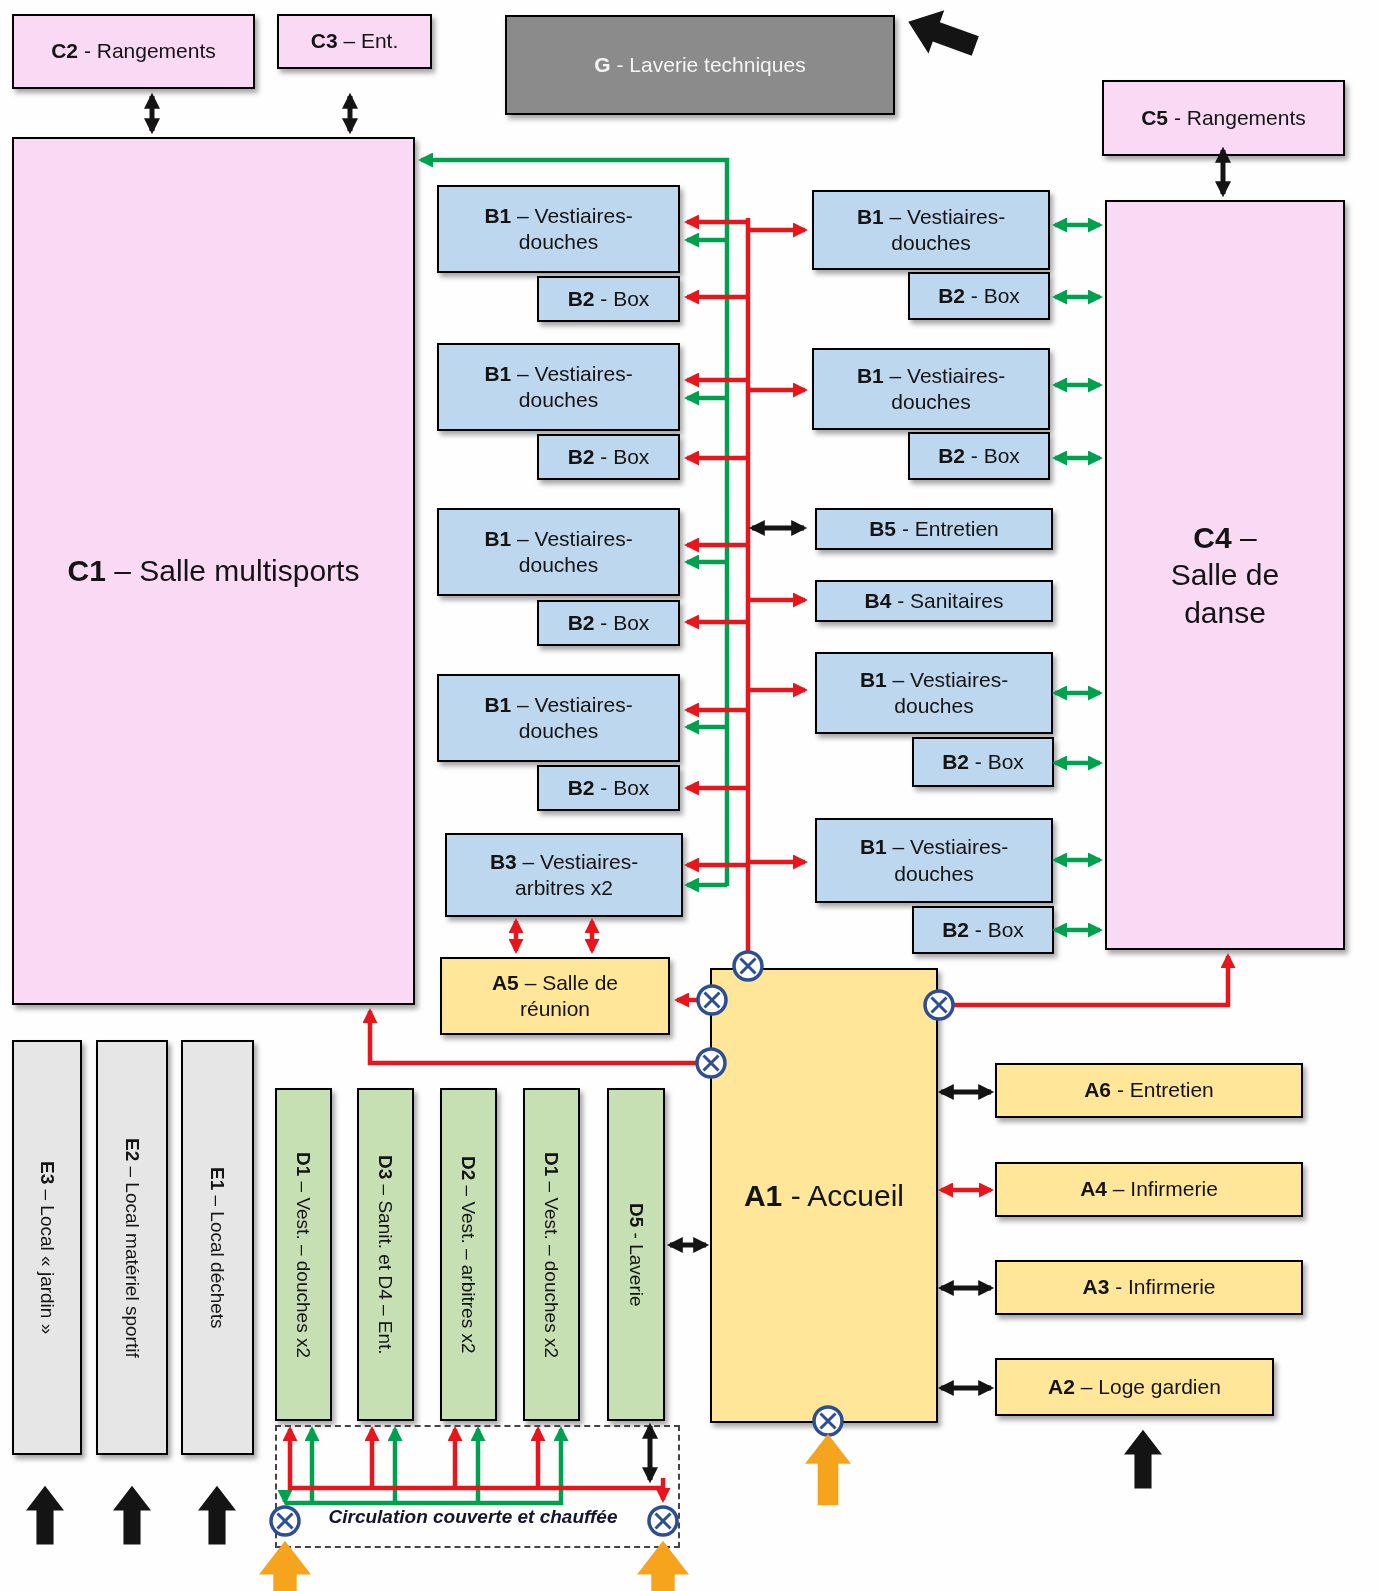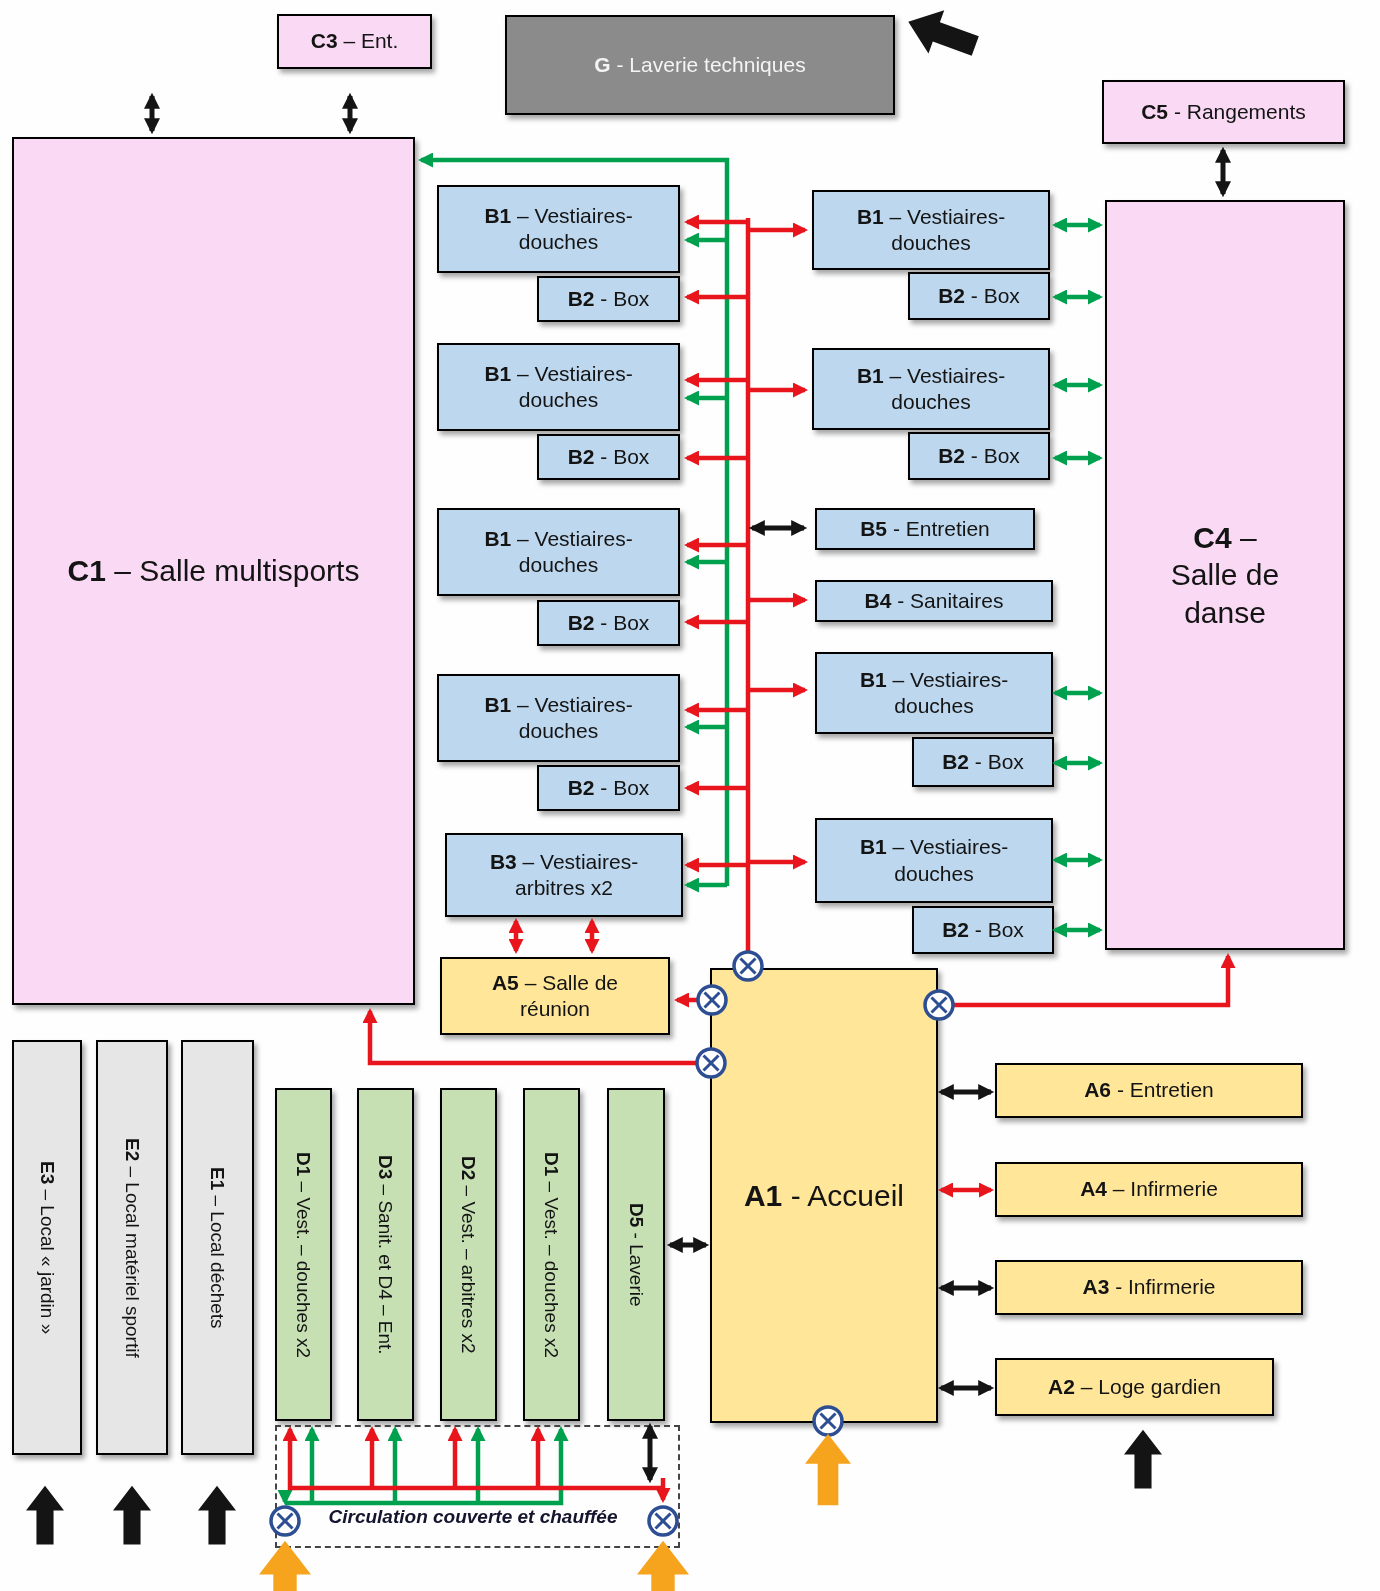--- a/index.html
+++ b/index.html
@@ -34,27 +34,30 @@
   .ba{fill:var(--black,#141414)}
 </style>
 </head>
 <body>
 
 <div class="canvas">
 
   <div class="box pink big" style="left:12px;top:137px;width:403px;height:868px">
     <p><b>C1</b><span> – Salle multisports</span></p>
   </div>
+  <div class="box pink" style="left:12px;top:14px;width:243px;height:75px">
+    <p><b>C2</b><span> - Rangements</span></p>
+  </div>
   <div class="box pink" style="left:277px;top:14px;width:155px;height:55px">
     <p><b>C3</b><span> – Ent.</span></p>
   </div>
   <div class="box gtech" style="left:505px;top:15px;width:390px;height:100px">
     <p><b>G</b><span> - Laverie techniques</span></p>
   </div>
-  <div class="box pink" style="left:1102px;top:80px;width:243px;height:64px">
+  <div class="box pink" style="left:1102px;top:80px;width:243px;height:76px">
     <p><b>C5</b><span> - Rangements</span></p>
   </div>
   <div class="box pink big pad40" style="left:1105px;top:200px;width:240px;height:750px">
     <p><b>C4</b><span> – Salle de danse</span></p>
   </div>
 
   <div class="box blue" style="left:437px;top:185px;width:243px;height:88px">
     <p><b>B1</b><span> – Vestiaires-douches</span></p>
   </div>
   <div class="box blue" style="left:537px;top:276px;width:143px;height:46px">
@@ -87,21 +90,21 @@
   </div>
   <div class="box blue" style="left:908px;top:272px;width:142px;height:48px">
     <p><b>B2</b><span> - Box</span></p>
   </div>
   <div class="box blue" style="left:812px;top:348px;width:238px;height:82px">
     <p><b>B1</b><span> – Vestiaires-douches</span></p>
   </div>
   <div class="box blue" style="left:908px;top:432px;width:142px;height:48px">
     <p><b>B2</b><span> - Box</span></p>
   </div>
-  <div class="box blue" style="left:815px;top:508px;width:220px;height:42px">
+  <div class="box blue" style="left:815px;top:508px;width:238px;height:42px">
     <p><b>B5</b><span> - Entretien</span></p>
   </div>
   <div class="box blue" style="left:815px;top:580px;width:238px;height:42px">
     <p><b>B4</b><span> - Sanitaires</span></p>
   </div>
   <div class="box blue" style="left:815px;top:652px;width:238px;height:82px">
     <p><b>B1</b><span> – Vestiaires-douches</span></p>
   </div>
   <div class="box blue" style="left:912px;top:737px;width:142px;height:50px">
     <p><b>B2</b><span> - Box</span></p>

